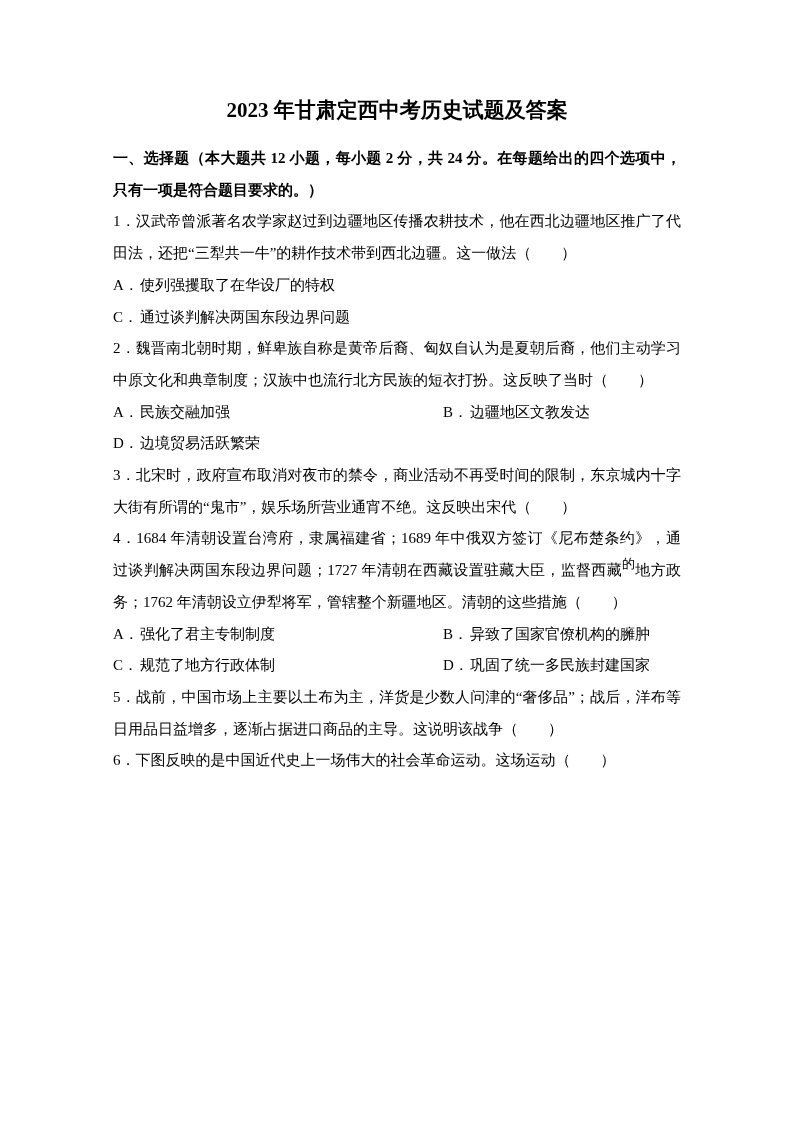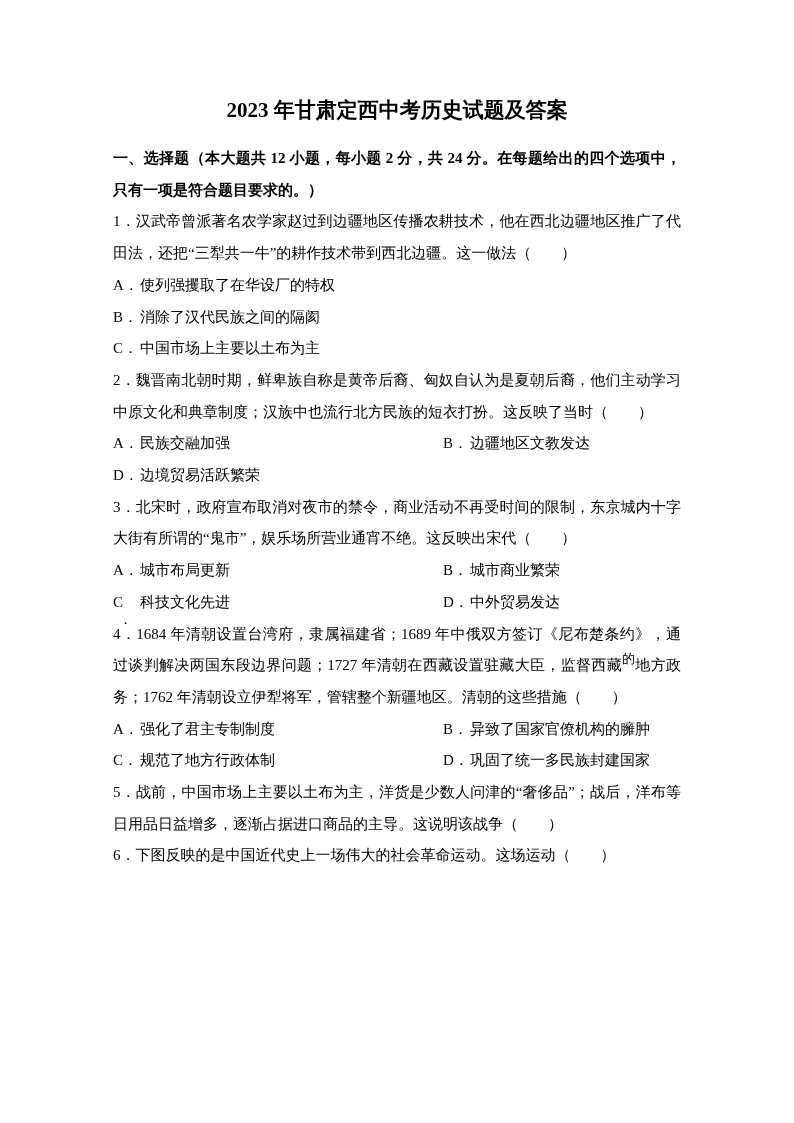--- a/index.html
+++ b/index.html
@@ -75,42 +75,35 @@
   <div class="content">
 
     <h1 class="doc-title">2023 年甘肃定西中考历史试题及答案</h1>
 
     <p class="section-header">一、选择题（本大题共 12 小题，每小题 2 分，共 24 分。在每题给出的四个选项中，只有一项是符合题目要求的。）</p>
 
     <div>
       <p class="stem"><span class="qnum">1．</span><span>汉武帝曾派著名农学家赵过到边疆地区传播农耕技术，他在西北边疆地区推广了代田法，还把“三犁共一牛”的耕作技术带到西北边疆。这一做法（　　）</span></p>
       <div class="opts opts-stacked">
         <div class="opt"><span class="opt-label">A．</span><span>使列强攫取了在华设厂的特权</span></div>
-        <div class="opt"><span class="opt-label">B．</span><span>消除了汉代民族之间的隔阂</span></div>
-        <div class="opt"><span class="opt-label">C．</span><span>中国市场上主要以土布为主</span></div>
+        <div class="opt"><span class="opt-label">C．</span><span>通过谈判解决两国东段边界问题</span></div>
       </div>
     </div>
 
     <div>
       <p class="stem"><span class="qnum">2．</span><span>魏晋南北朝时期，鲜卑族自称是黄帝后裔、匈奴自认为是夏朝后裔，他们主动学习中原文化和典章制度；汉族中也流行北方民族的短衣打扮。这反映了当时（　　）</span></p>
       <div class="opts opts-2col">
         <div class="opt"><span class="opt-label">A．</span><span>民族交融加强</span></div>
         <div class="opt"><span class="opt-label">B．</span><span>边疆地区文教发达</span></div>
         <div class="opt"><span class="opt-label">D．</span><span>边境贸易活跃繁荣</span></div>
       </div>
     </div>
 
     <div>
       <p class="stem"><span class="qnum">3．</span><span>北宋时，政府宣布取消对夜市的禁令，商业活动不再受时间的限制，东京城内十字大街有所谓的“鬼市”，娱乐场所营业通宵不绝。这反映出宋代（　　）</span></p>
-      <div class="opts opts-2col">
-        <div class="opt"><span class="opt-label">A．</span><span>城市布局更新</span></div>
-        <div class="opt"><span class="opt-label">B．</span><span>城市商业繁荣</span></div>
-        <div class="opt"><span class="opt-label rel"><span>C</span><span class="dot-below">．</span></span><span>科技文化先进</span></div>
-        <div class="opt"><span class="opt-label">D．</span><span>中外贸易发达</span></div>
-      </div>
     </div>
 
     <div>
       <p class="stem"><span class="qnum">4．</span><span>1684 年清朝设置台湾府，隶属福建省；1689 年中俄双方签订《尼布楚条约》，通过谈判解决两国东段边界问题；1727 年清朝在西藏设置驻藏大臣，监督西藏</span><span class="sup-char">的</span><span>地方政务；1762 年清朝设立伊犁将军，管辖整个新疆地区。清朝的这些措施（　　）</span></p>
       <div class="opts opts-2col">
         <div class="opt"><span class="opt-label">A．</span><span>强化了君主专制制度</span></div>
         <div class="opt"><span class="opt-label">B．</span><span>异致了国家官僚机构的臃肿</span></div>
         <div class="opt"><span class="opt-label">C．</span><span>规范了地方行政体制</span></div>
         <div class="opt"><span class="opt-label">D．</span><span>巩固了统一多民族封建国家</span></div>
       </div>

